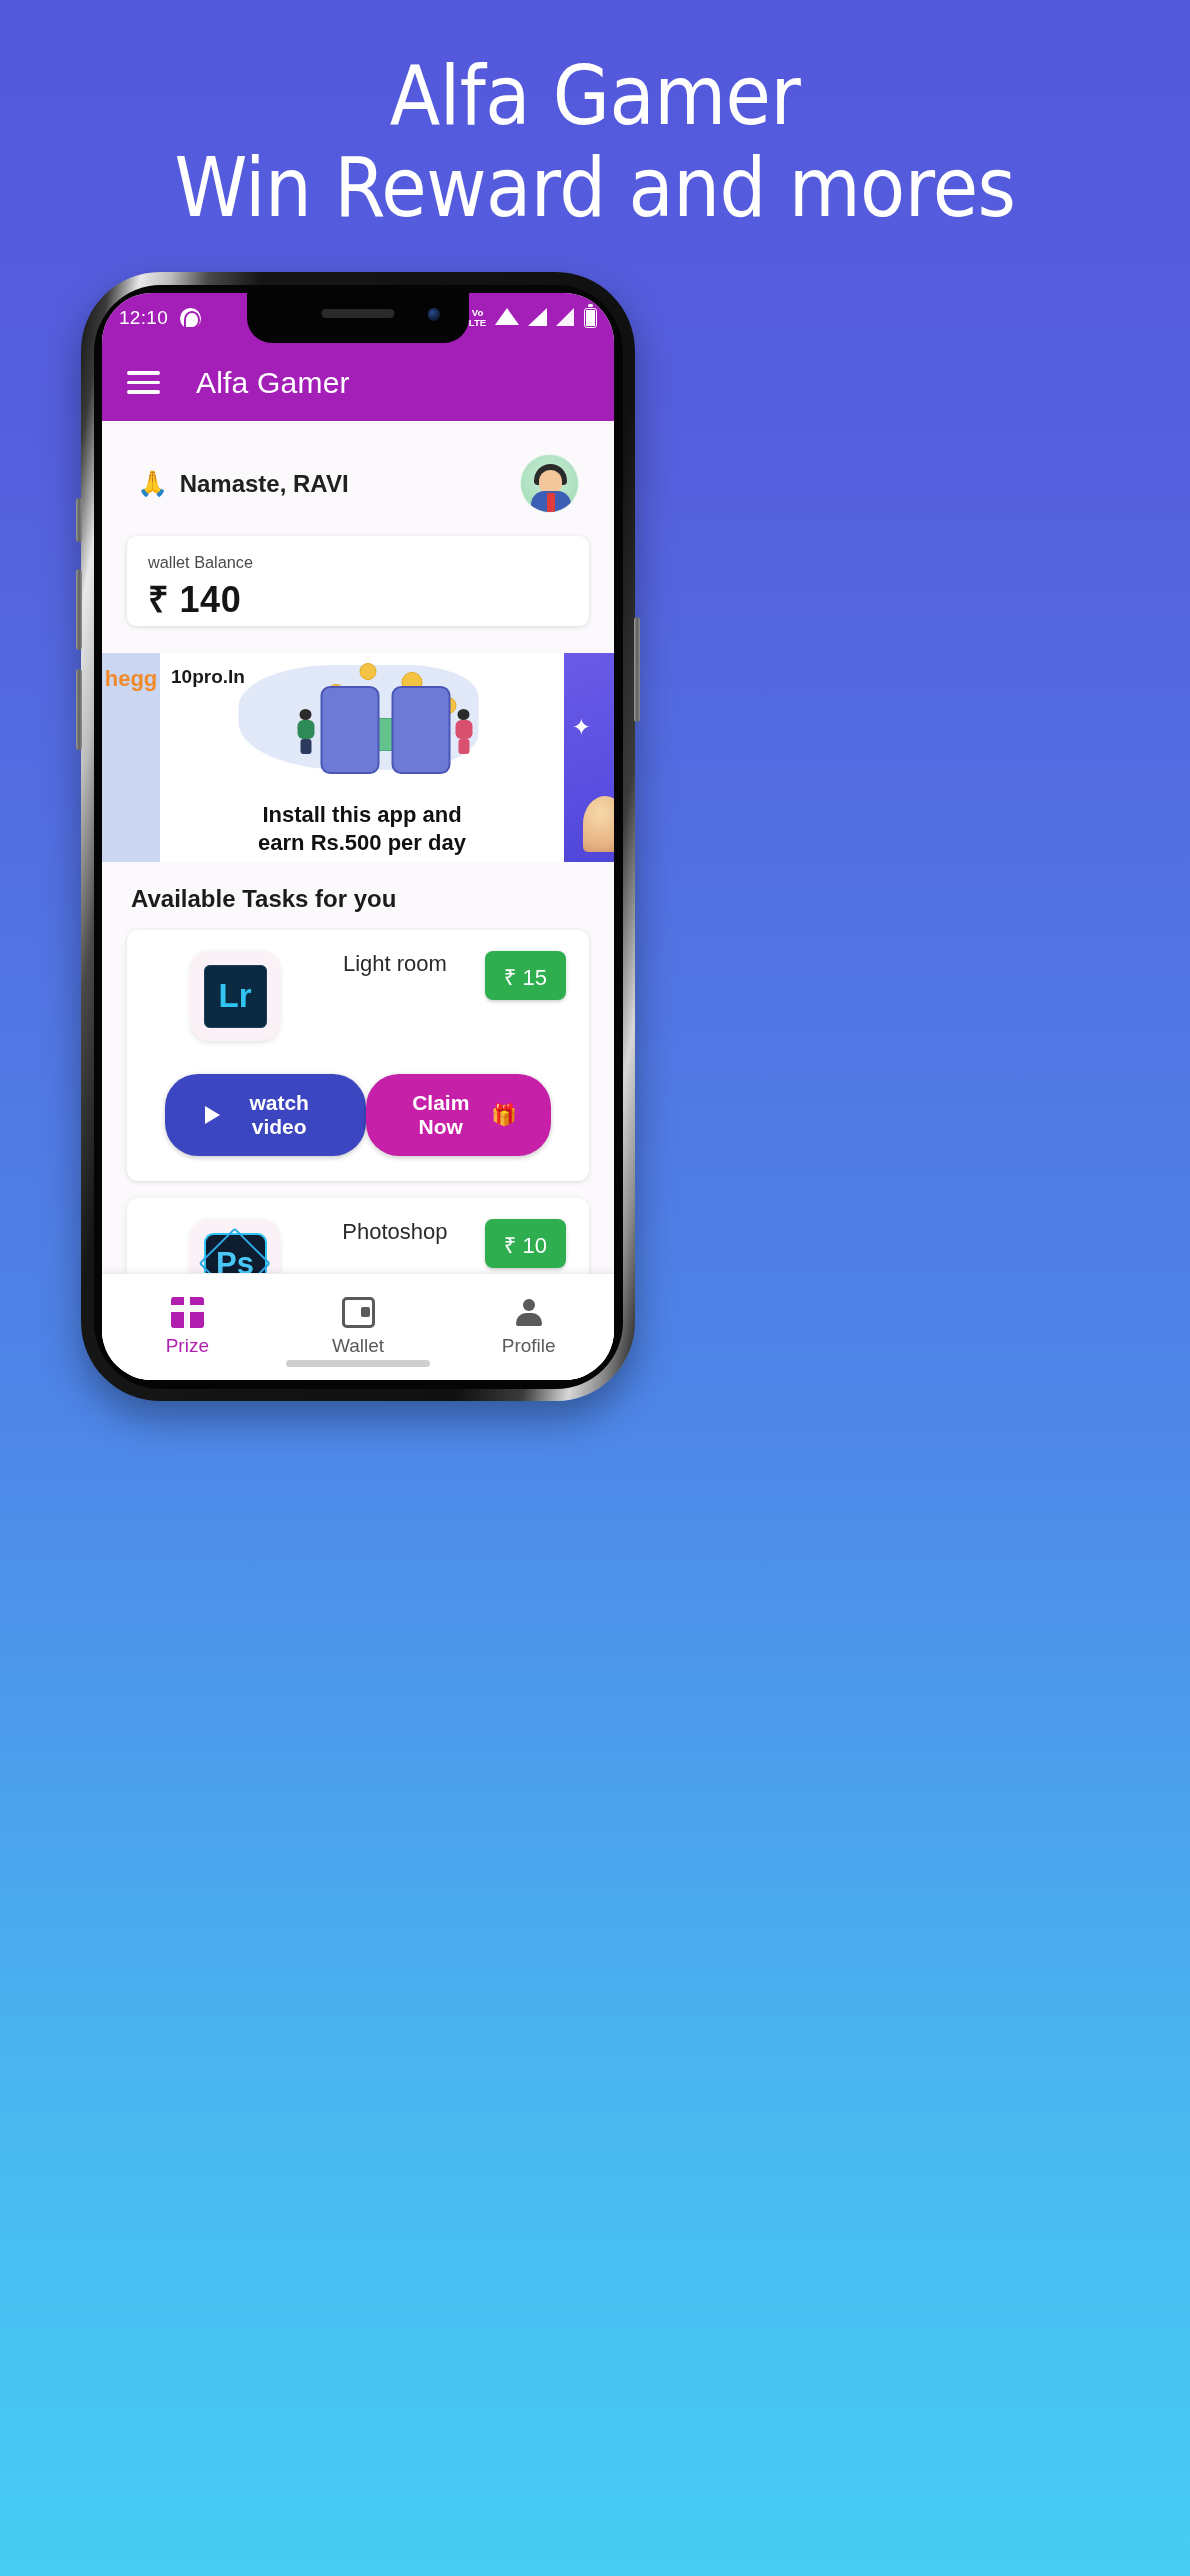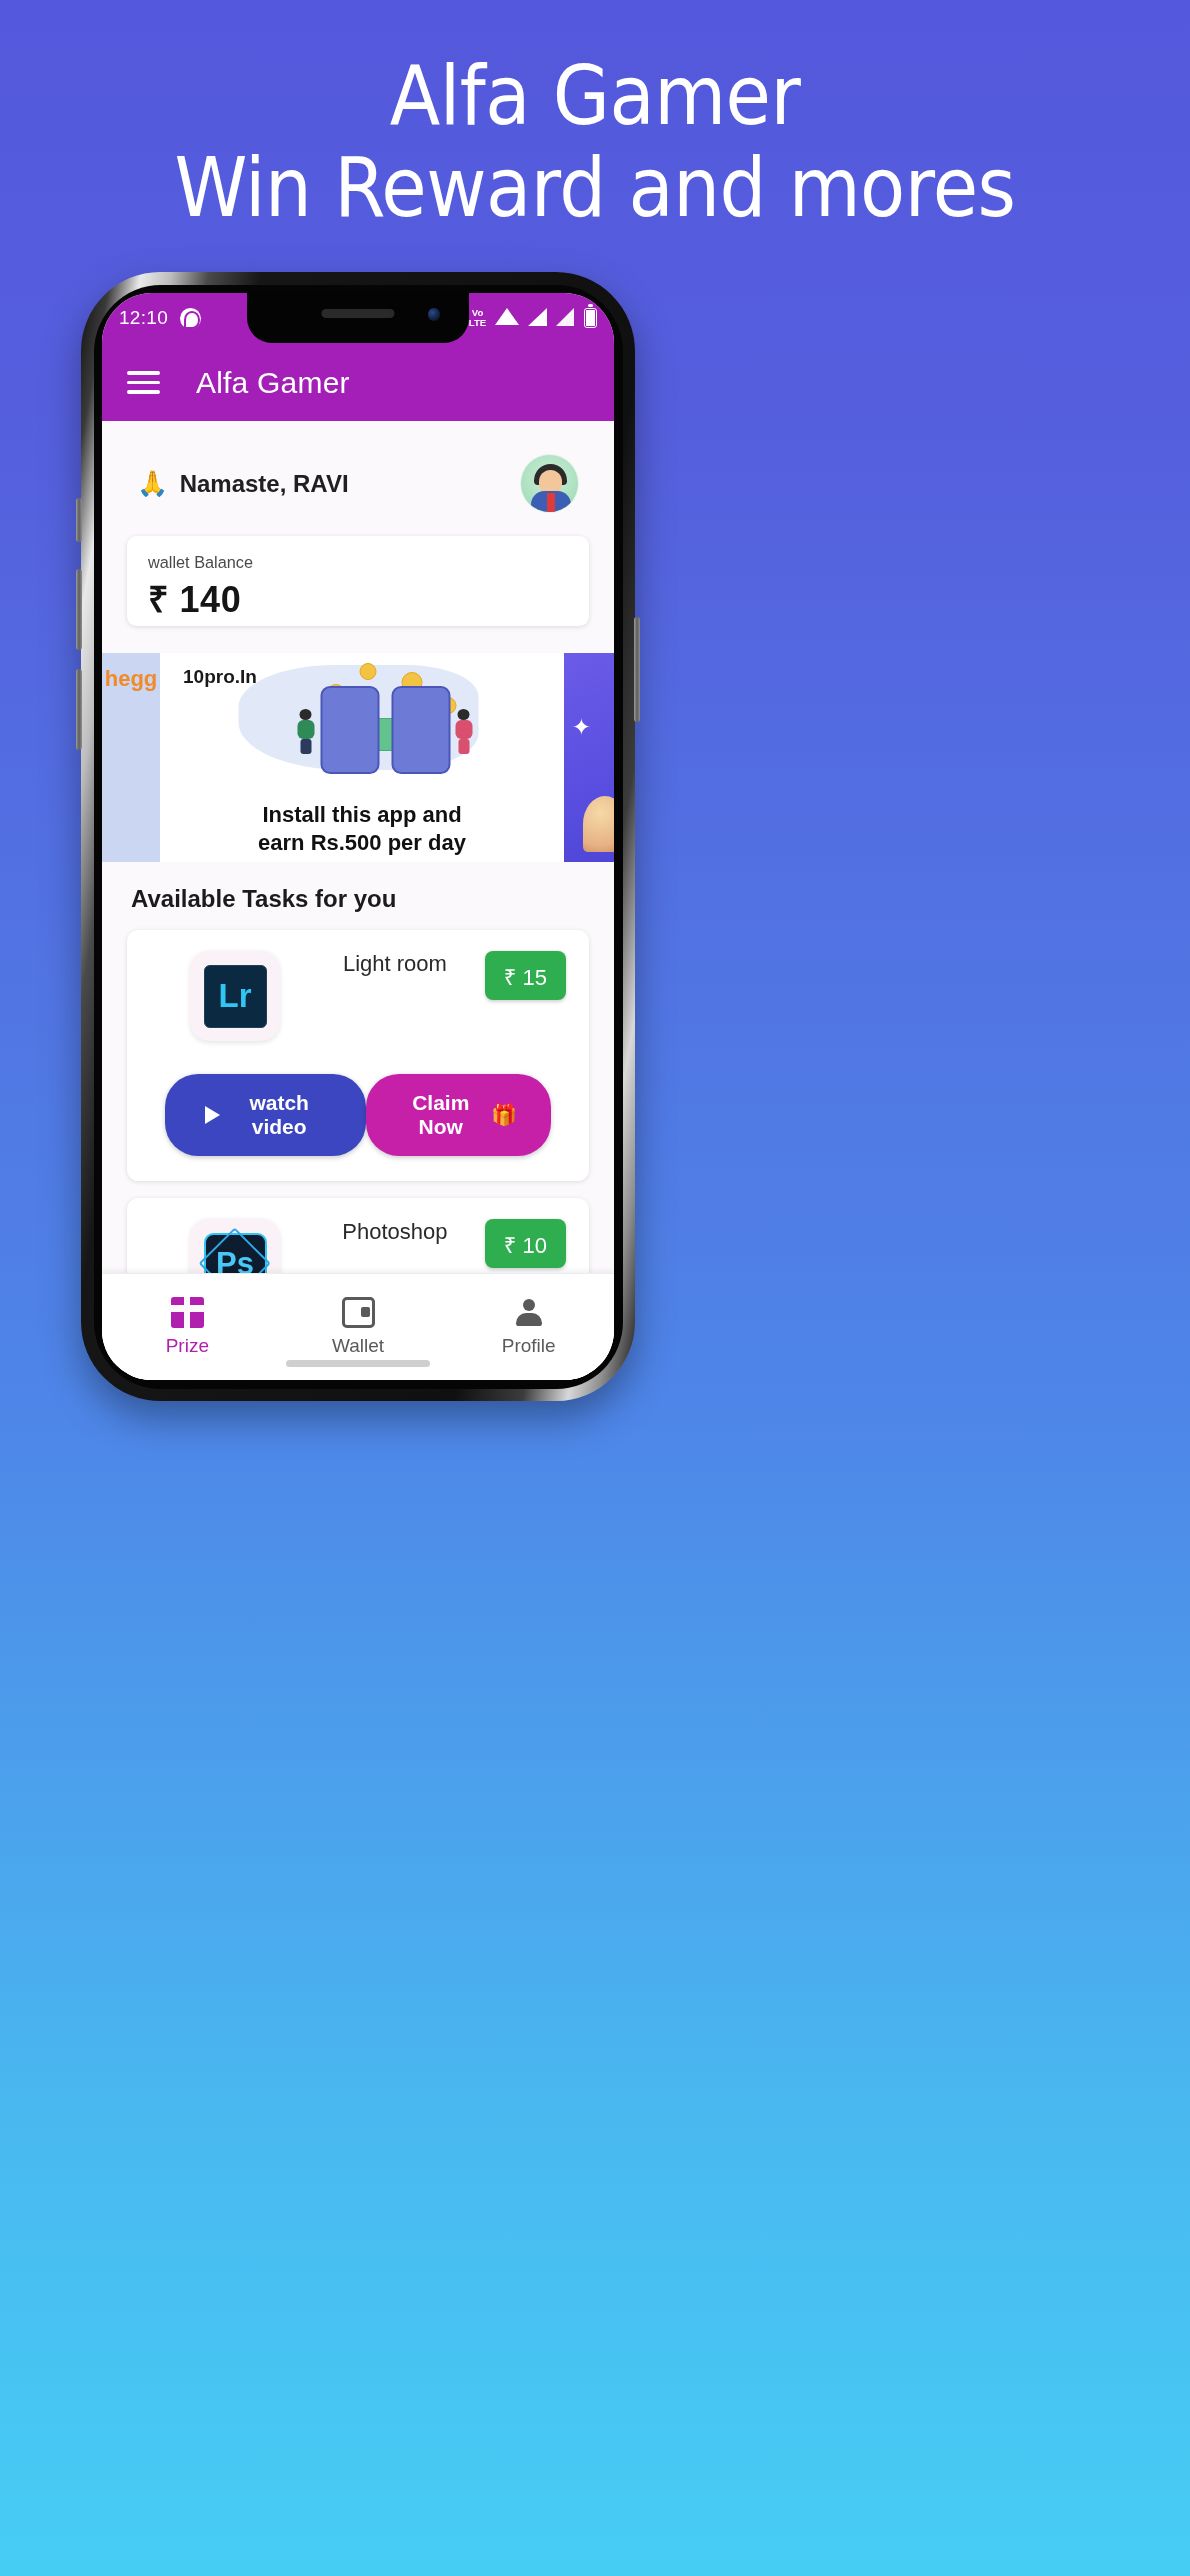--- a/index.html
+++ b/index.html
@@ -185,21 +185,21 @@
     width: 50px; flex: 0 0 50px;
     background: linear-gradient(160deg,#6B5BE8 0%, #5A4FE0 60%, #4F46D8 100%);
     position: relative; overflow:hidden;
   }
   .slide-next .spark { position:absolute; left:7.7px; top:61px; color:#fff; font-size:23px; }
   .slide-next .ice { position:absolute; right:-13.4px; bottom:9.6px; width:44px; height:56px;
     background: radial-gradient(circle at 40% 30%, #F6D9A8 0%, #E7B183 70%, #C98C5E 100%);
     border-radius: 50% 50% 10% 10%;
   }
   .brand-10pro {
-    position: absolute; left: 23px; top: 13.4px;
+    position: absolute; left: 11px; top: 13.4px;
     font-size: 19px; font-weight: 700; color: #1a1a1a;
   }
   .banner-art { position:absolute; left: 50%; transform: translateX(-50%); top: 5.8px; width: 297px; height: 115px; }
   .banner-text {
     position: absolute; left: 0; right: 0; bottom: 5.8px;
     text-align:center; color:#111;
     font-size: 22px; font-weight: 700; line-height: 1.25;
   }
 
   

